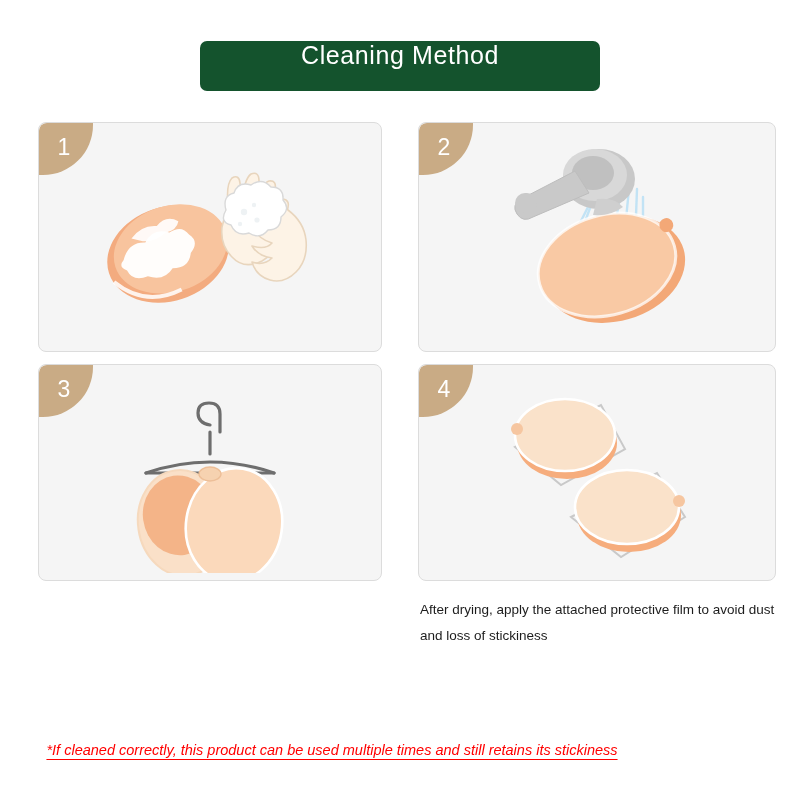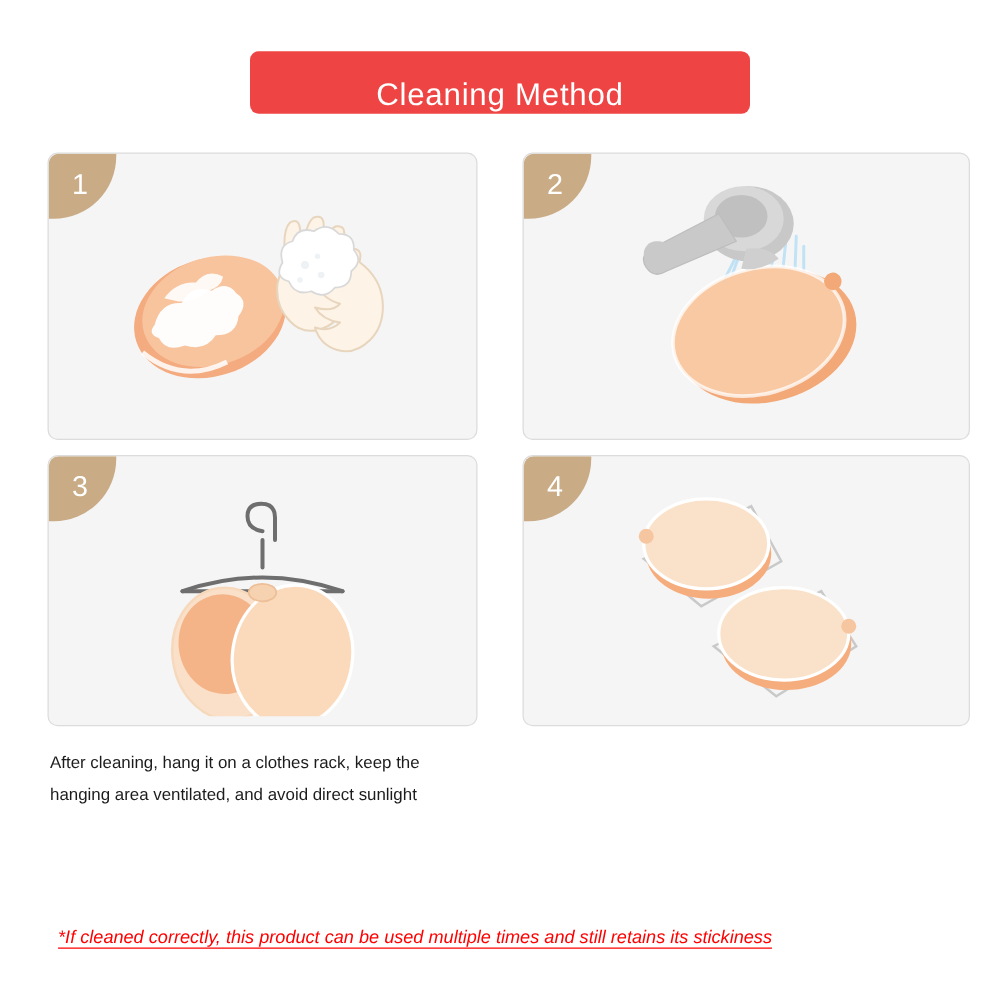--- a/index.html
+++ b/index.html
@@ -15,24 +15,24 @@
     overflow: hidden;
   }
 
   
   .title-bar {
     position: absolute;
     left: 200px;
     top: 41px;
     width: 400px;
     height: 50px;
-    background: #ef4444;
+    background: #14532d;
     border-radius: 7px;
     display: flex;
-    align-items: flex-end;
+    align-items: flex-start;
     justify-content: center;
   }
   .title-bar .title-text {
     color: #ffffff;
     font-size: 25px;
     letter-spacing: 0.6px;
     font-weight: 400;
   }
 
   
@@ -241,21 +241,20 @@
 
             <g transform="translate(174,152) rotate(9)">
               <ellipse cx="0" cy="0" rx="48" ry="57" fill="#fbd9bb"></ellipse>
               <ellipse cx="0" cy="0" rx="48" ry="57" fill="none" stroke="#ffffff" stroke-width="2.6"></ellipse>
             </g>
 
             <ellipse cx="150" cy="101" rx="11" ry="7" fill="#f6d2b0" stroke="#edbf98" stroke-width="1.4"></ellipse>
           </svg>
         </div>
       </div>
-      <div class="caption c3">After cleaning, hang it on a clothes rack, keep the hanging area ventilated, and avoid direct sunlight</div>
     </div>
 
     <div class="step-cell right">
       <div class="panel p4">
         <div class="badge">4</div>
         <div class="art">
           <svg width="300" height="200" viewBox="0 0 300 200">
 
             <g transform="translate(120,62)">
               <path d="M-52 12 L34 -30 L58 14 L-6 50 Z" fill="none" stroke="#c9c9c9" stroke-width="2"></path>
@@ -270,17 +269,18 @@
               <path d="M-58 10 L28 -34 L56 10 L-8 50 Z" fill="none" stroke="#c9c9c9" stroke-width="2"></path>
               <ellipse cx="0" cy="8" rx="52" ry="37" fill="#f6ad7d"></ellipse>
               <ellipse cx="-2" cy="0" rx="52" ry="37" fill="#fae2ca"></ellipse>
               <path d="M-54 2 a52 37 0 0 0 104 0 a52 37 0 0 1 -104 0 z" fill="#f7b98f" opacity="0.8"></path>
               <ellipse cx="-2" cy="0" rx="52" ry="37" fill="none" stroke="#ffffff" stroke-width="2.6"></ellipse>
               <circle cx="50" cy="-6" r="6" fill="#f6c6a0"></circle>
             </g>
           </svg>
         </div>
       </div>
+      <div class="caption c4">After drying, apply the attached protective film to avoid dust and loss of stickiness</div>
     </div>
   </div>
 </div>
 
 <div class="footer-note">*If cleaned correctly, this product can be used multiple times and still retains its stickiness</div>
 
 </body></html>

